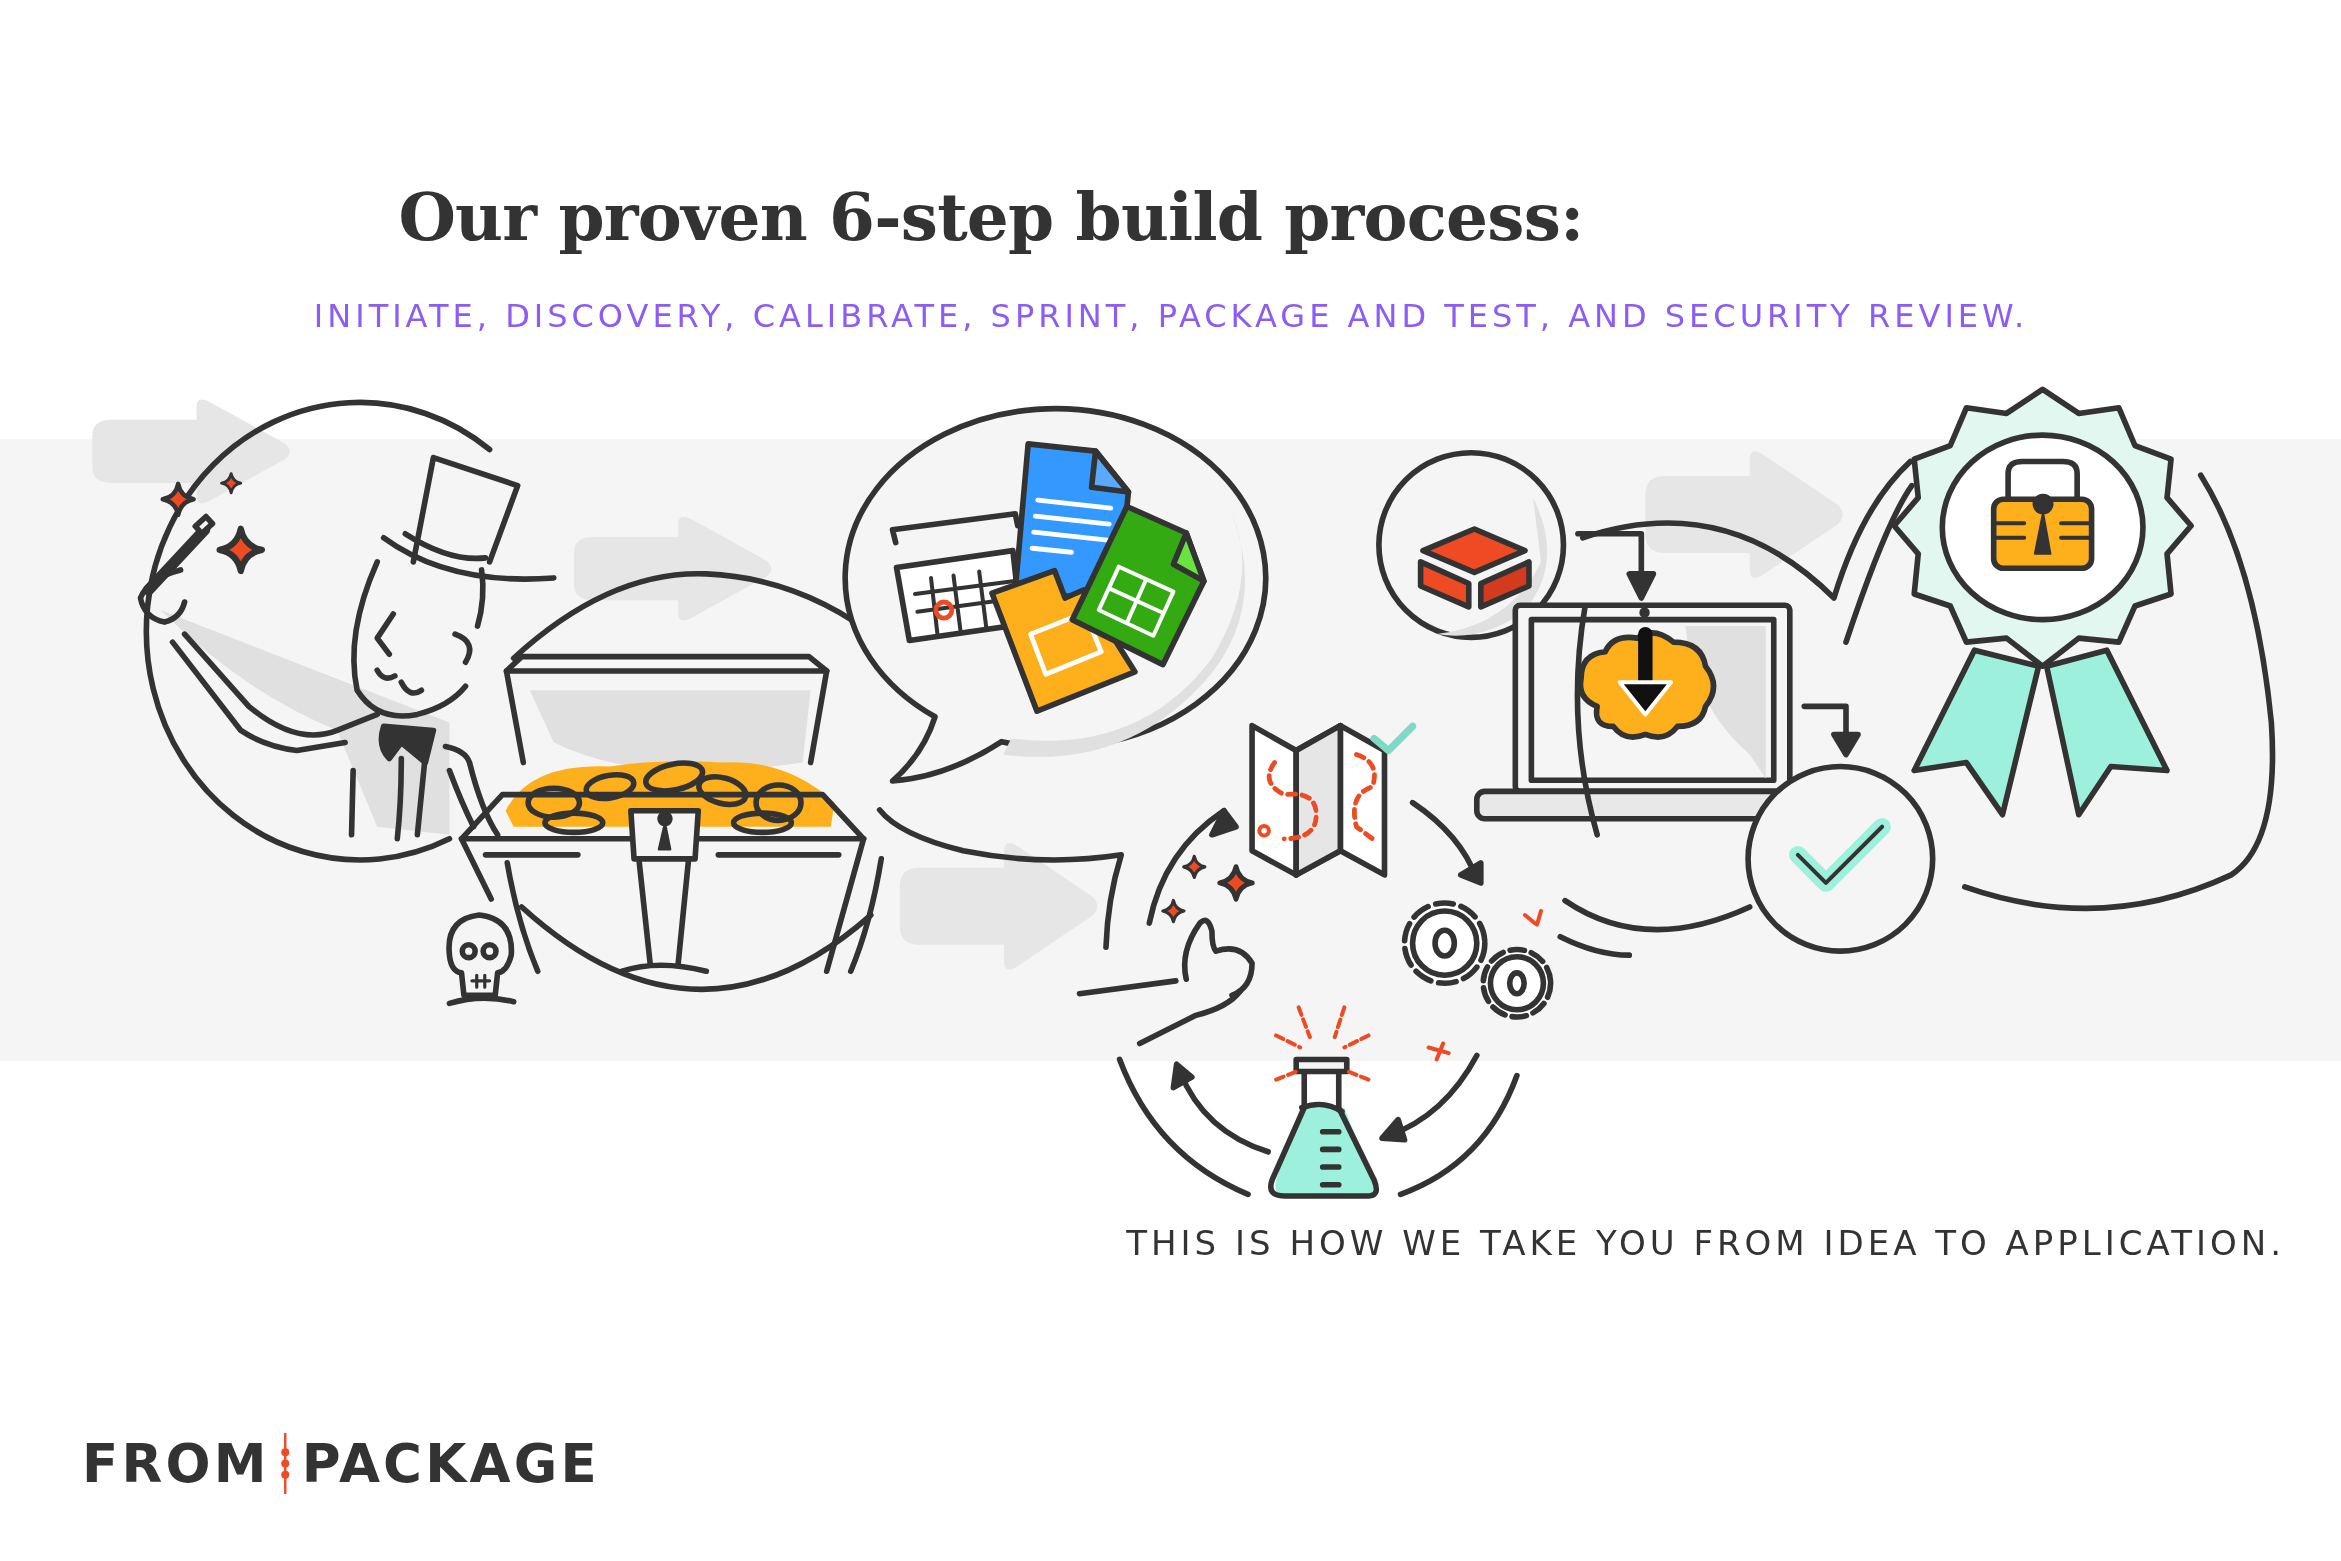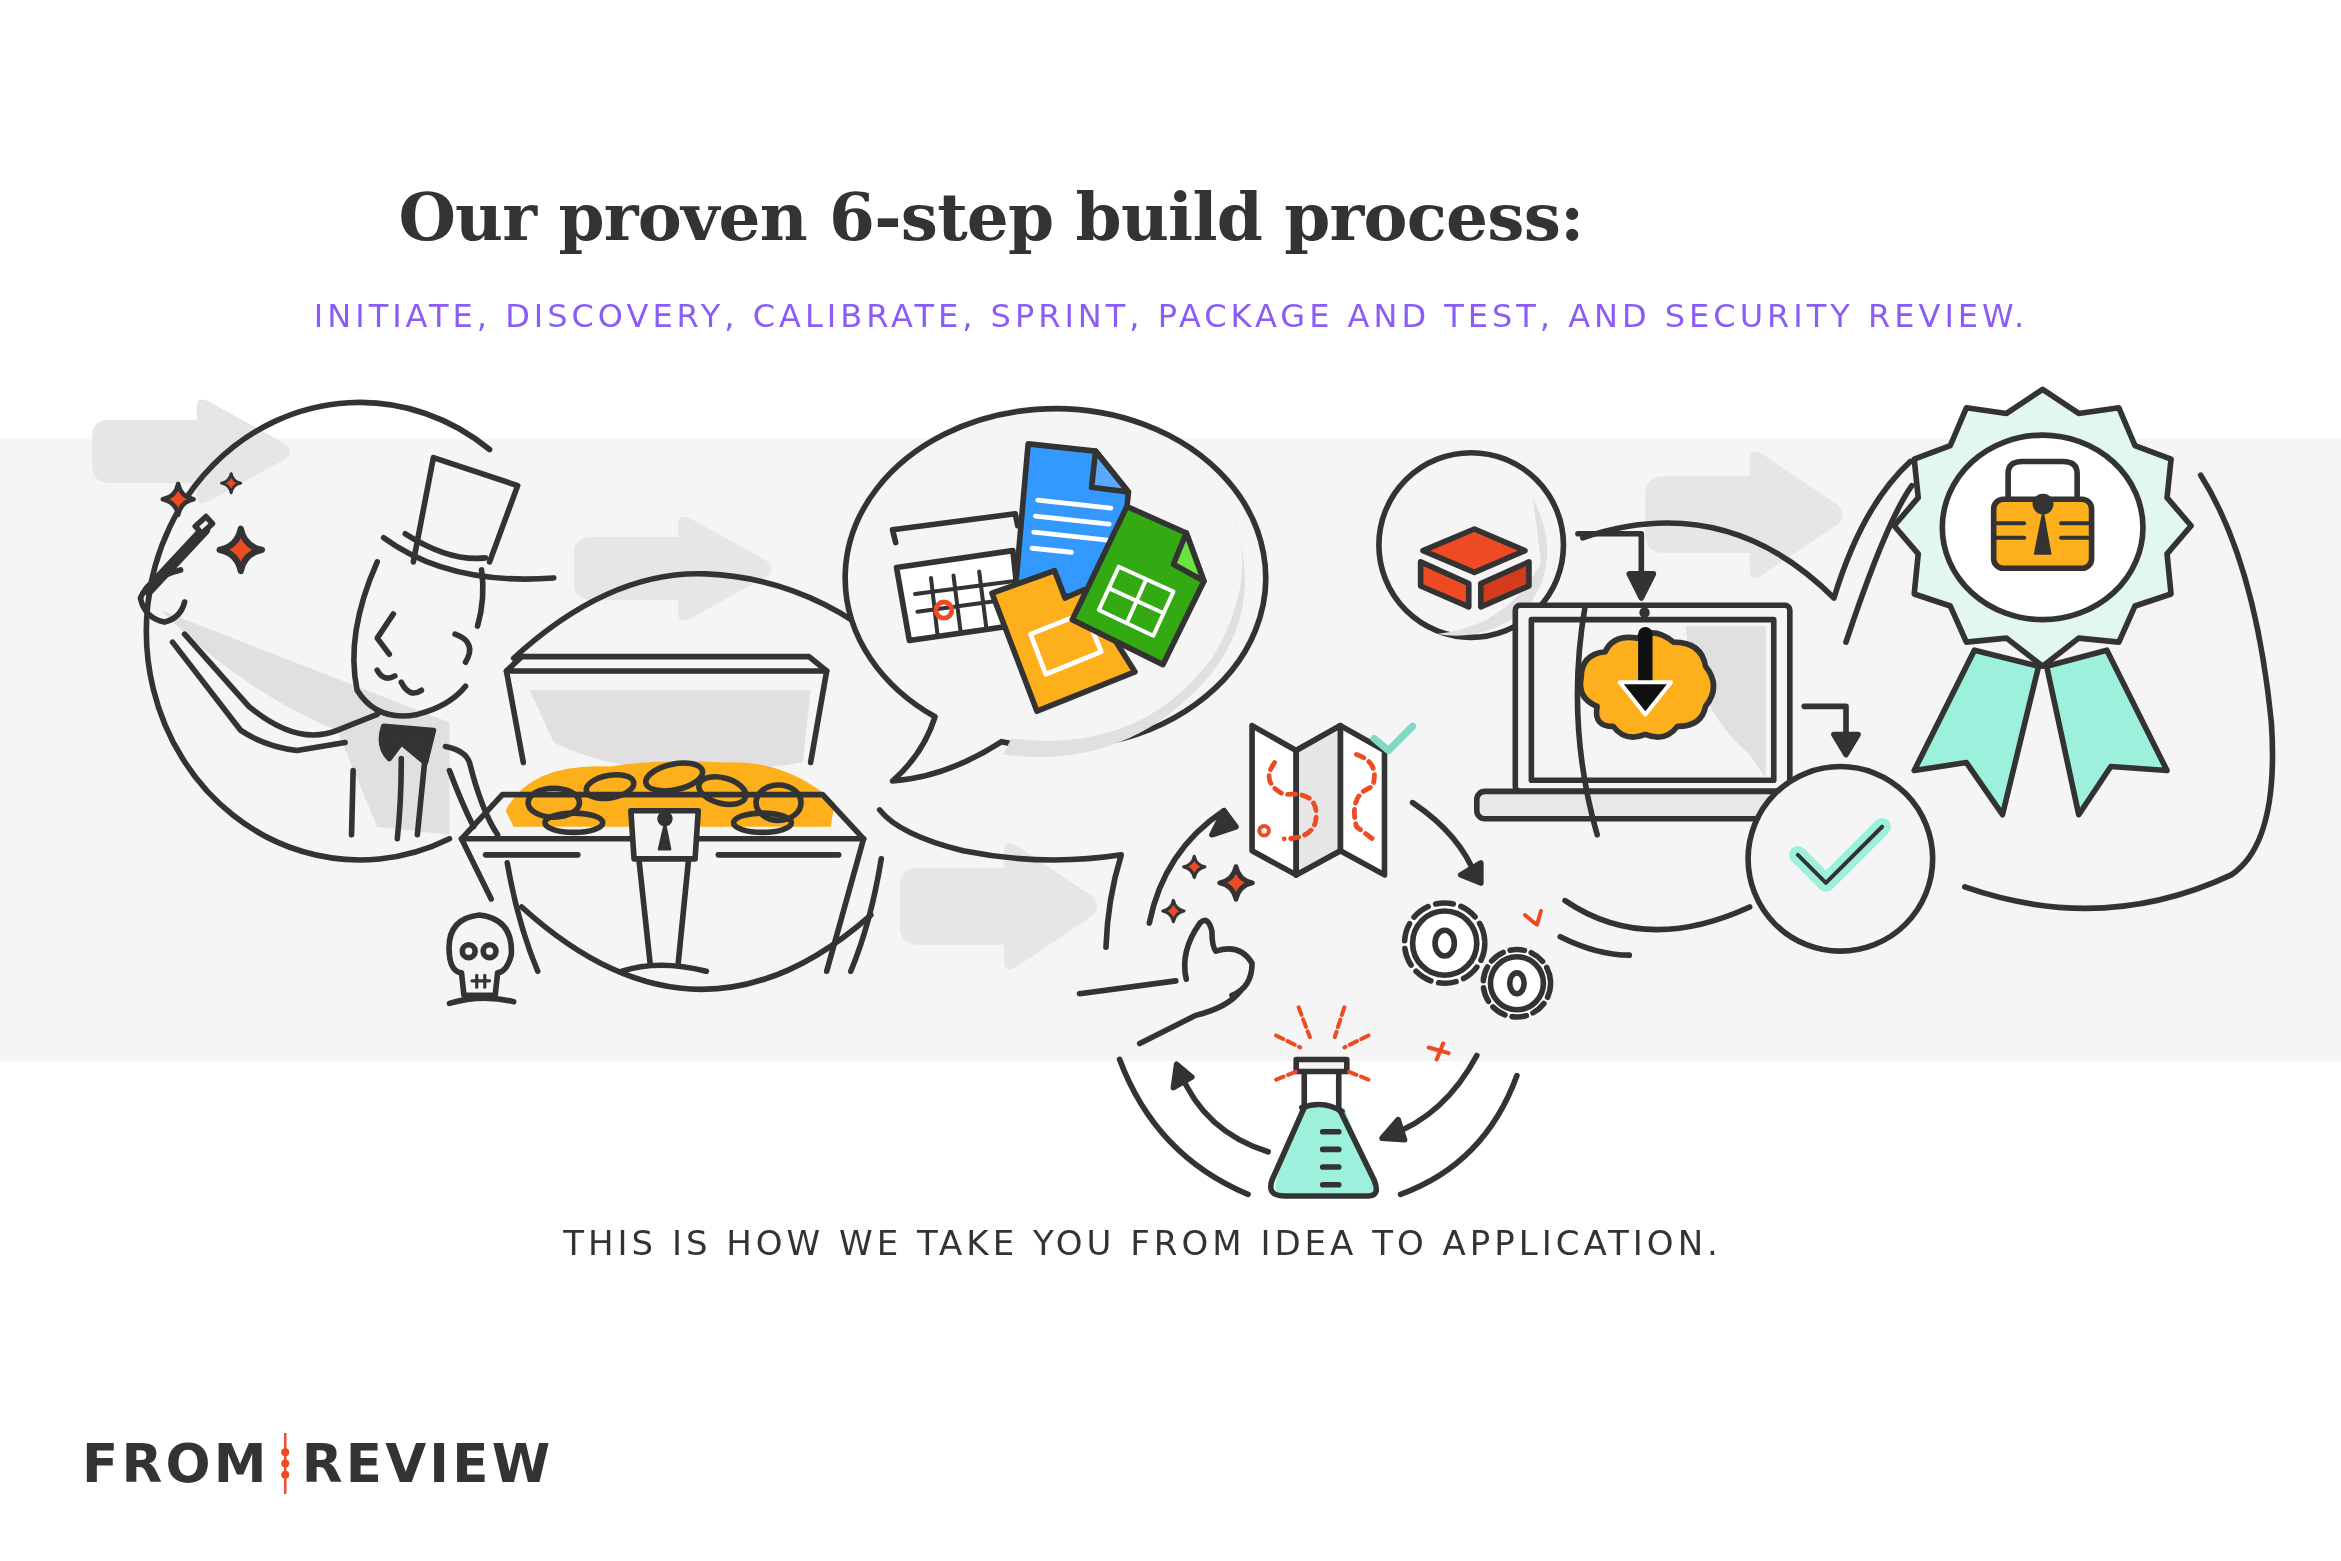--- a/index.html
+++ b/index.html
@@ -10,21 +10,21 @@
     position: absolute; left: 0; top: 178px; width: 1982px; text-align: center;
     font-family: "DejaVu Serif", serif; font-weight: bold; font-size: 66px;
     color: #333333; letter-spacing: -0.8px; margin: 0; line-height: 1.2;
   }
   .subtitle {
     position: absolute; left: 0; top: 297px; width: 2342px; text-align: center;
     font-family: "DejaVu Sans", sans-serif; font-size: 32px; color: #8b5cf6;
     letter-spacing: 4px; margin: 0; line-height: 1.2;
   }
   .tagline {
-    position: absolute; left: 0; top: 1223px; width: 2285px; text-align: center;
+    position: absolute; left: 0; top: 1223px; width: 2285px; text-align: right;
     font-family: "DejaVu Sans", sans-serif; font-size: 34px; color: #333333;
     letter-spacing: 4px; margin: 0; line-height: 1.2;
   }
   .logo {
     position: absolute; left: 82px; top: 1433px; height: 61px;
     display: flex; align-items: center;
     font-family: "DejaVu Sans", sans-serif; font-weight: bold; font-size: 53px;
     color: #333333; letter-spacing: 3.2px;
   }
   .logo .sep { width: 22.5px; height: 61px; position: relative; margin: 0 4.8px; }
@@ -269,15 +269,15 @@
 <div class="logo">
   <span>FROM</span>
   <span class="sep">
     <svg width="22.5" height="61" viewBox="0 0 28 76">
       <line x1="14" y1="0" x2="14" y2="76" stroke="#ee4b24" stroke-width="3"></line>
       <circle cx="14" cy="24" r="5" fill="#ee4b24"></circle>
       <circle cx="14" cy="38" r="5" fill="#ee4b24"></circle>
       <circle cx="14" cy="52" r="5" fill="#ee4b24"></circle>
     </svg>
   </span>
-  <span>REVIEW</span>
+  <span>PACKAGE</span>
 </div>
 
 
 </body></html>

